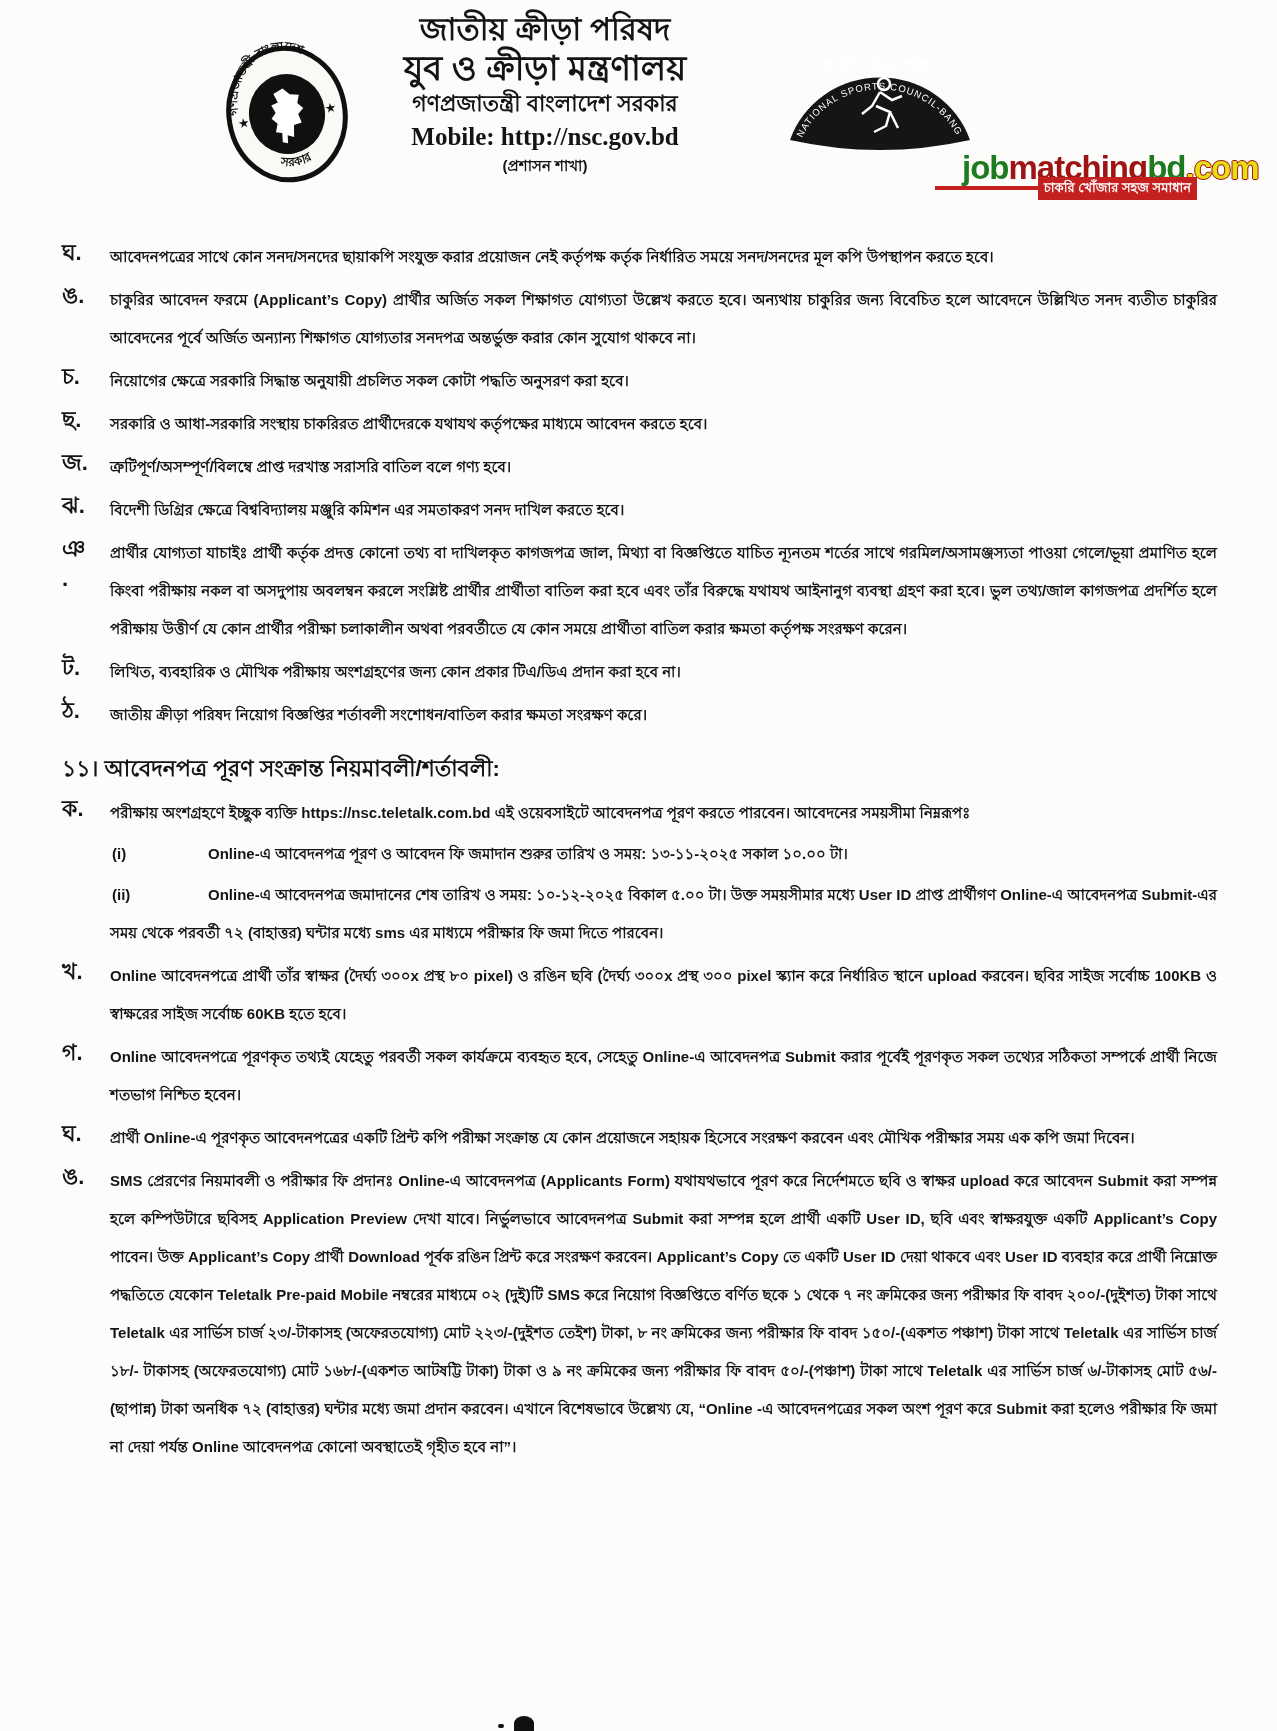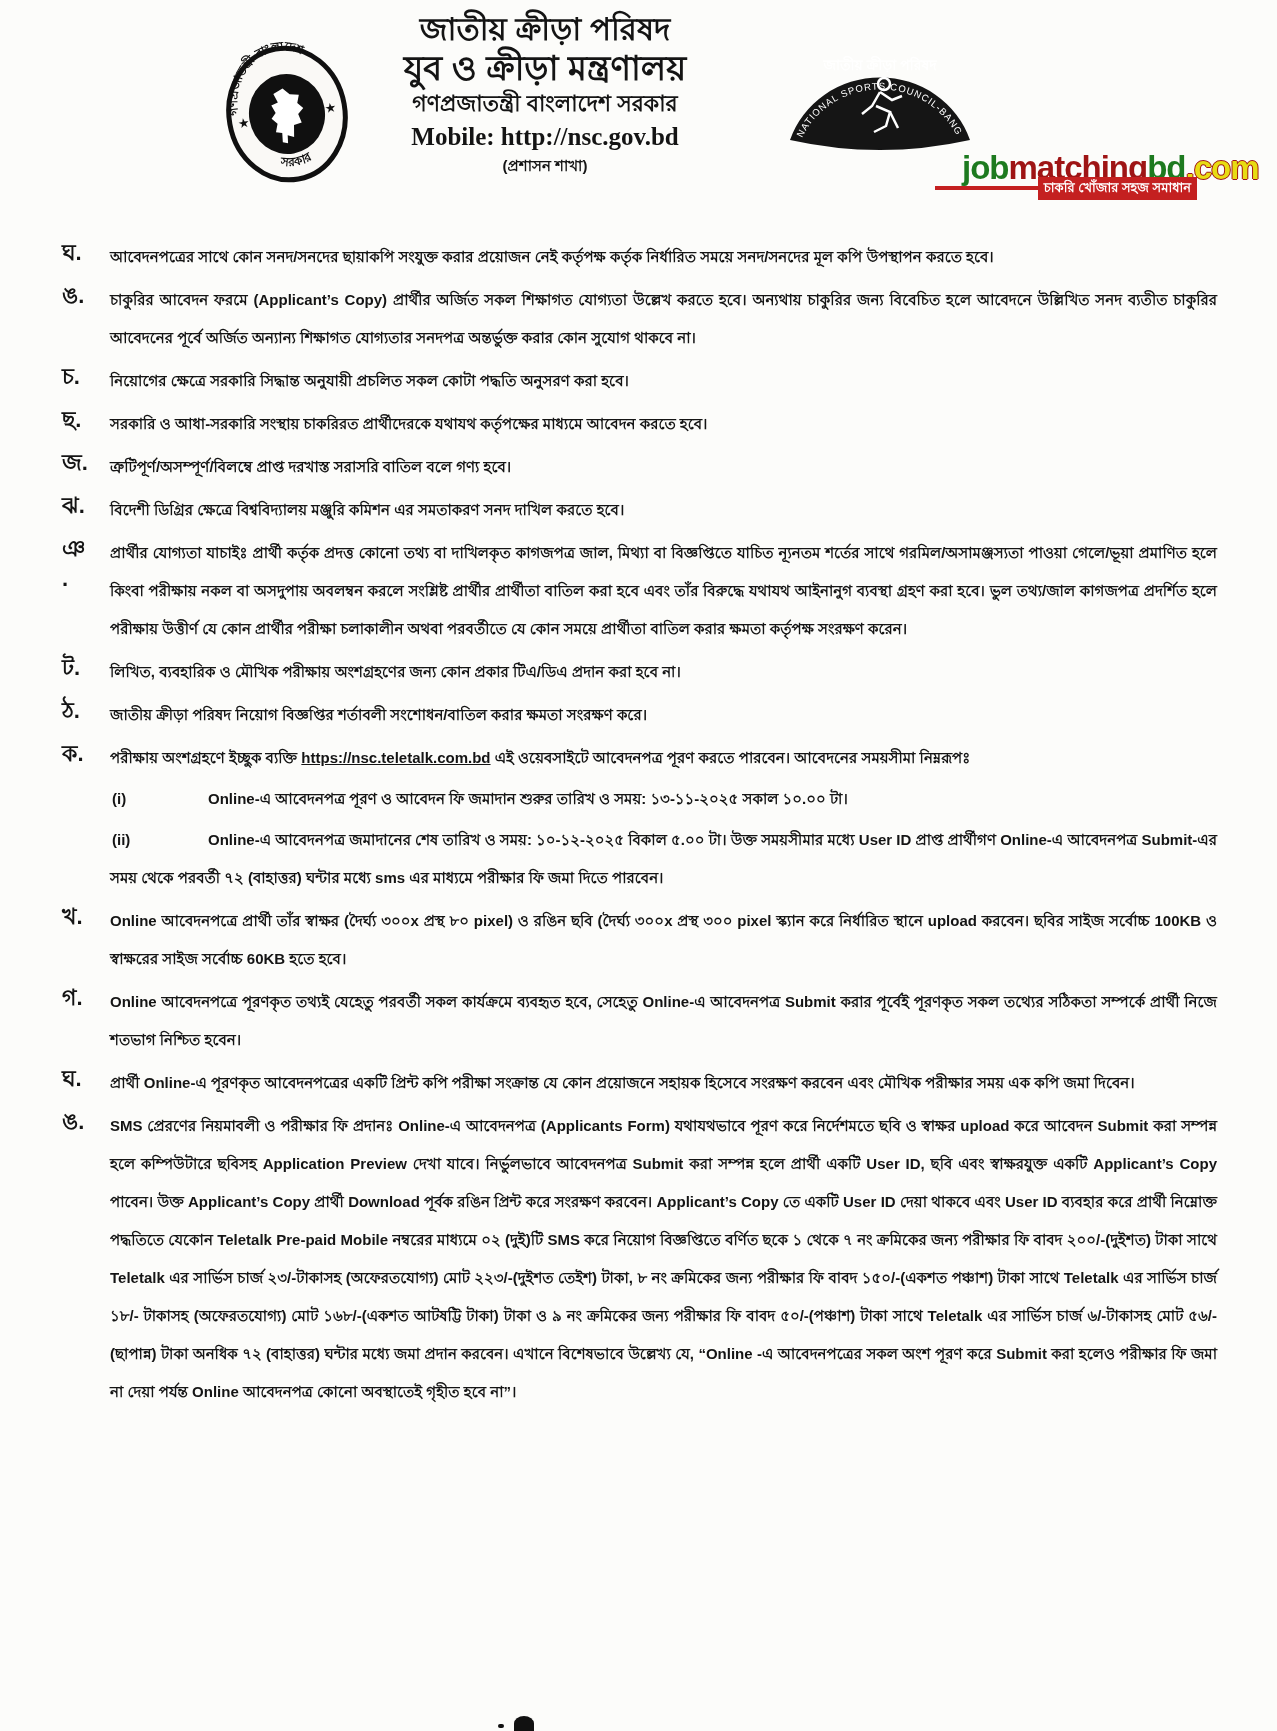--- a/index.html
+++ b/index.html
@@ -31,21 +31,21 @@
   .jm-com{color:#e8dc12;text-shadow:-1px 0 #9e1414,1px 0 #9e1414,0 -1px #9e1414,0 1px #9e1414;}
   .jm-underbar{position:absolute;left:0;bottom:-4px;width:150px;height:4px;background:#c42020;}
   .jm-tagline{position:absolute;right:-12px;bottom:-14px;background:#c42020;color:#ffffff;
     font-size:13px;font-weight:700;padding:1px 6px;white-space:nowrap;}
   
   .body{padding:16px 60px 0 62px;}
   .t-item{display:flex;margin-bottom:5px;}
   .t-marker{flex:0 0 48px;font-size:22px;font-weight:700;line-height:30px;white-space:pre-line;}
   .t-text{flex:1;font-size:15px;font-weight:600;line-height:38px;text-align:justify;}
   .lead{font-weight:800;}
-  .url{font-weight:800;text-decoration:underline;}
+  .url{font-weight:800;}
   .sec-head{font-size:22px;font-weight:800;line-height:30px;margin:20px 0 10px 0;}
   .sub-item{margin-top:3px;}
   .sub-marker{display:inline-block;width:96px;margin-left:2px;font-weight:700;}
   .quote{font-weight:600;}
   
   .pg-frag{position:absolute;left:514px;top:1716px;width:20px;height:15px;background:#111;
     border-radius:50% 50% 0 0;}
   .pg-dot{position:absolute;left:498px;top:1724px;width:6px;height:4px;background:#111;border-radius:2px;}
 </style>
 </head>
@@ -148,20 +148,21 @@
     </div>
     <div class="t-item">
       <div class="t-marker">ট.</div>
       <div class="t-text">লিখিত, ব্যবহারিক ও মৌখিক পরীক্ষায় অংশগ্রহণের জন্য কোন প্রকার টিএ/ডিএ প্রদান করা হবে না।</div>
     </div>
     <div class="t-item">
       <div class="t-marker">ঠ.</div>
       <div class="t-text">জাতীয় ক্রীড়া পরিষদ নিয়োগ বিজ্ঞপ্তির শর্তাবলী সংশোধন/বাতিল করার ক্ষমতা সংরক্ষণ করে।</div>
     </div>
 
+    <div class="sec-head">১১। আবেদনপত্র পূরণ সংক্রান্ত নিয়মাবলী/শর্তাবলী:</div>
 
     <div class="t-item">
       <div class="t-marker">ক.</div>
       <div class="t-text">
         <span>পরীক্ষায় অংশগ্রহণে ইচ্ছুক ব্যক্তি </span><span class="url">https://nsc.teletalk.com.bd</span><span> এই ওয়েবসাইটে আবেদনপত্র পূরণ করতে পারবেন। আবেদনের সময়সীমা নিম্নরূপঃ</span>
         <div class="sub-item">
           <span class="sub-marker">(i)</span><span>Online-এ আবেদনপত্র পূরণ ও আবেদন ফি জমাদান শুরুর তারিখ ও সময়: ১৩-১১-২০২৫ সকাল ১০.০০ টা।</span>
         </div>
         <div class="sub-item">
           <span class="sub-marker">(ii)</span><span>Online-এ আবেদনপত্র জমাদানের শেষ তারিখ ও সময়: ১০-১২-২০২৫ বিকাল ৫.০০ টা। উক্ত সময়সীমার মধ্যে User ID প্রাপ্ত প্রার্থীগণ Online-এ আবেদনপত্র Submit-এর সময় থেকে পরবর্তী ৭২ (বাহাত্তর) ঘন্টার মধ্যে sms এর মাধ্যমে পরীক্ষার ফি জমা দিতে পারবেন।</span>

